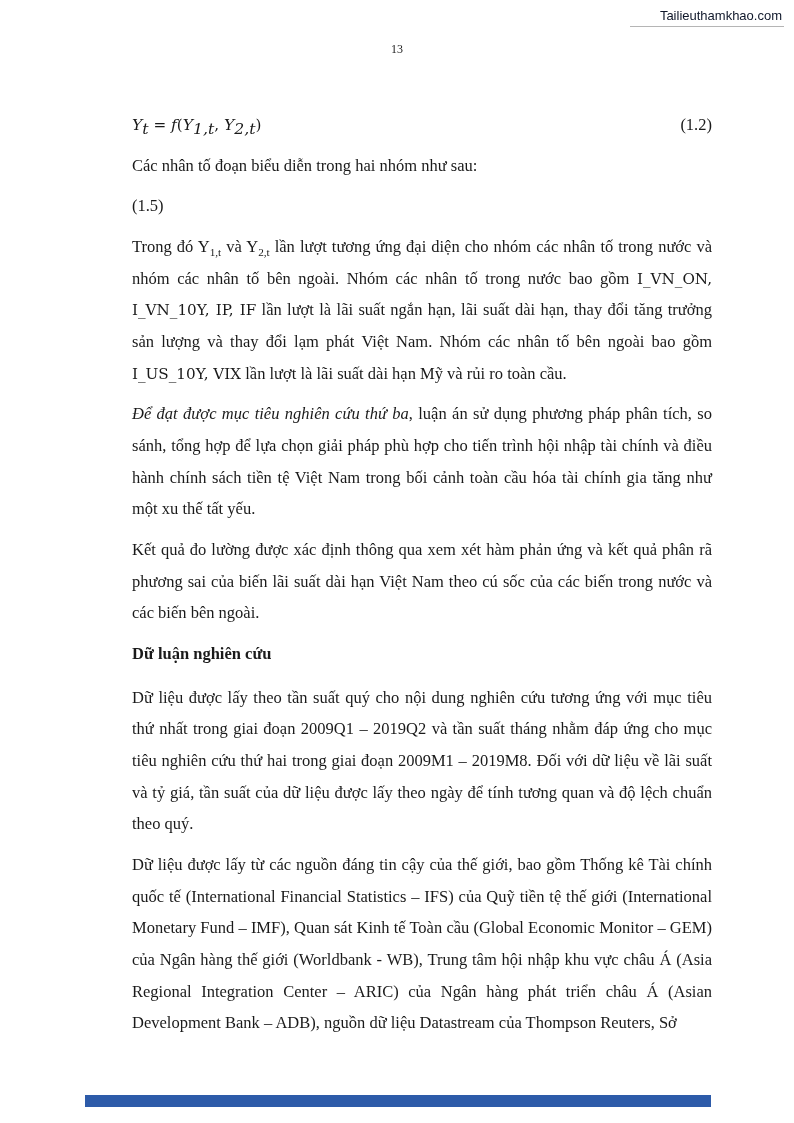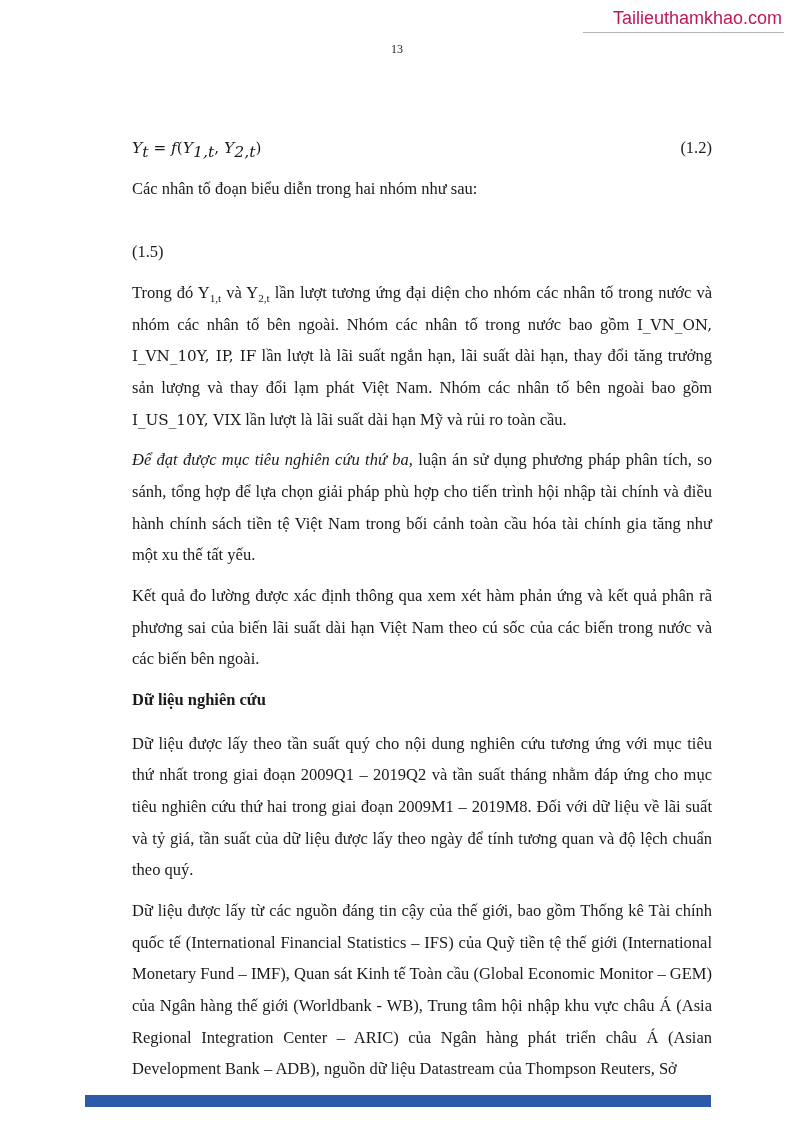--- a/index.html
+++ b/index.html
@@ -15,43 +15,43 @@
     background: #ffffff;
     overflow: hidden;
     font-family: "Liberation Serif", serif;
     color: #1a1a1a;
   }
   .watermark {
     position: absolute;
     top: 8px;
     right: 10px;
     font-family: "Liberation Sans", sans-serif;
-    font-size: 18px;
-    color: #be185d;
+    font-size: 13px;
+    color: #0f172a;
     border-bottom: 1px solid #b5b5b5;
     padding: 0 2px 3px 30px;
   }
   .page-number {
     margin-top: 42px;
     text-align: center;
     font-size: 12px;
   }
   .content {
     margin: 52px 82px 0 132px; 
     font-size: 16.5px;
     line-height: 1.92;
   }
   .eq-row {
     display: flex;
     justify-content: space-between;
     align-items: baseline;
     margin: 0 0 9px 0;
   }
   .eq-body { text-align: right; }
-  .eq-num  { text-align: right; margin-top: 23px; }
+  .eq-num  { text-align: right; }
   .para {
     margin: 0 0 9px 0;
     text-align: justify;
   }
   .heading {
     font-size: 16.5px;
     font-weight: bold;
     margin: 4px 0 12px 0;
   }
   
@@ -89,21 +89,21 @@
     <div class="eq-row">
       <span class="eq-num">(1.5)</span>
     </div>
 
     <p class="para"><span>Trong đó Y</span><sub>1,t</sub><span> và Y</span><sub>2,t</sub><span> lần lượt tương ứng đại diện cho nhóm các nhân tố trong nước và nhóm các nhân tố bên ngoài. Nhóm các nhân tố trong nước bao gồm </span><span class="v">I_VN_ON, I_VN_10Y, IP, IF</span><span> lần lượt là lãi suất ngắn hạn, lãi suất dài hạn, thay đổi tăng trưởng sản lượng và thay đổi lạm phát Việt Nam. Nhóm các nhân tố bên ngoài bao gồm </span><span class="v">I_US_10Y, VIX</span><span> lần lượt là lãi suất dài hạn Mỹ và rủi ro toàn cầu.</span></p>
 
     <p class="para"><span class="i">Để đạt được mục tiêu nghiên cứu thứ ba</span><span>, luận án sử dụng phương pháp phân tích, so sánh, tổng hợp để lựa chọn giải pháp phù hợp cho tiến trình hội nhập tài chính và điều hành chính sách tiền tệ Việt Nam trong bối cảnh toàn cầu hóa tài chính gia tăng như một xu thế tất yếu.</span></p>
 
     <p class="para">Kết quả đo lường được xác định thông qua xem xét hàm phản ứng và kết quả phân rã phương sai của biến lãi suất dài hạn Việt Nam theo cú sốc của các biến trong nước và các biến bên ngoài.</p>
 
-    <h2 class="heading">Dữ liệu nghiên cứu</h2>
+    <h2 class="heading">Dữ luận nghiên cứu</h2>
 
     <p class="para">Dữ liệu được lấy theo tần suất quý cho nội dung nghiên cứu tương ứng với mục tiêu thứ nhất trong giai đoạn 2009Q1 – 2019Q2 và tần suất tháng nhằm đáp ứng cho mục tiêu nghiên cứu thứ hai trong giai đoạn 2009M1 – 2019M8. Đối với dữ liệu về lãi suất và tỷ giá, tần suất của dữ liệu được lấy theo ngày để tính tương quan và độ lệch chuẩn theo quý.</p>
 
     <p class="para">Dữ liệu được lấy từ các nguồn đáng tin cậy của thế giới, bao gồm Thống kê Tài chính quốc tế (International Financial Statistics – IFS) của Quỹ tiền tệ thế giới (International Monetary Fund – IMF), Quan sát Kinh tế Toàn cầu (Global Economic Monitor – GEM) của Ngân hàng thế giới (Worldbank - WB), Trung tâm hội nhập khu vực châu Á (Asia Regional Integration Center – ARIC) của Ngân hàng phát triển châu Á (Asian Development Bank – ADB), nguồn dữ liệu Datastream của Thompson Reuters, Sở</p>
 
   </main>
 
   <div class="footer-bar" style="background: rgb(45, 91, 169);"></div>
 
 </div>

